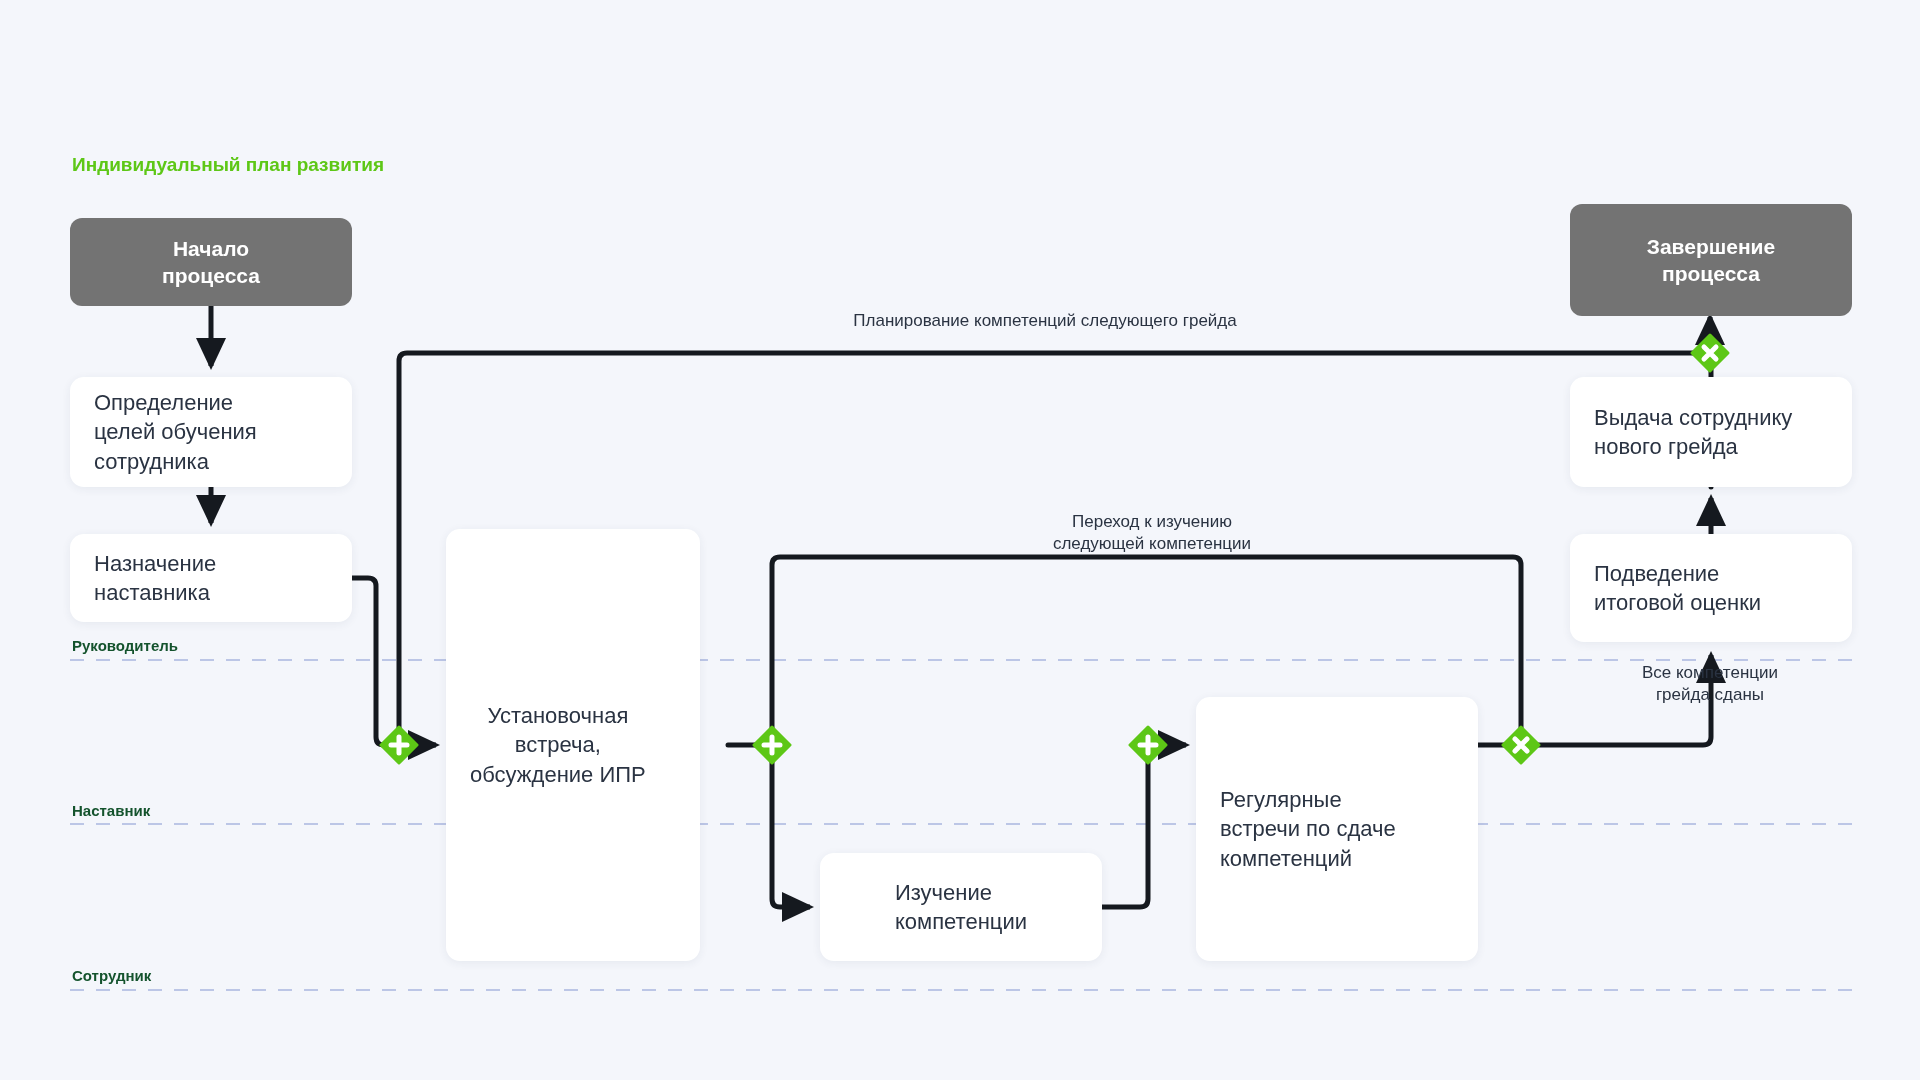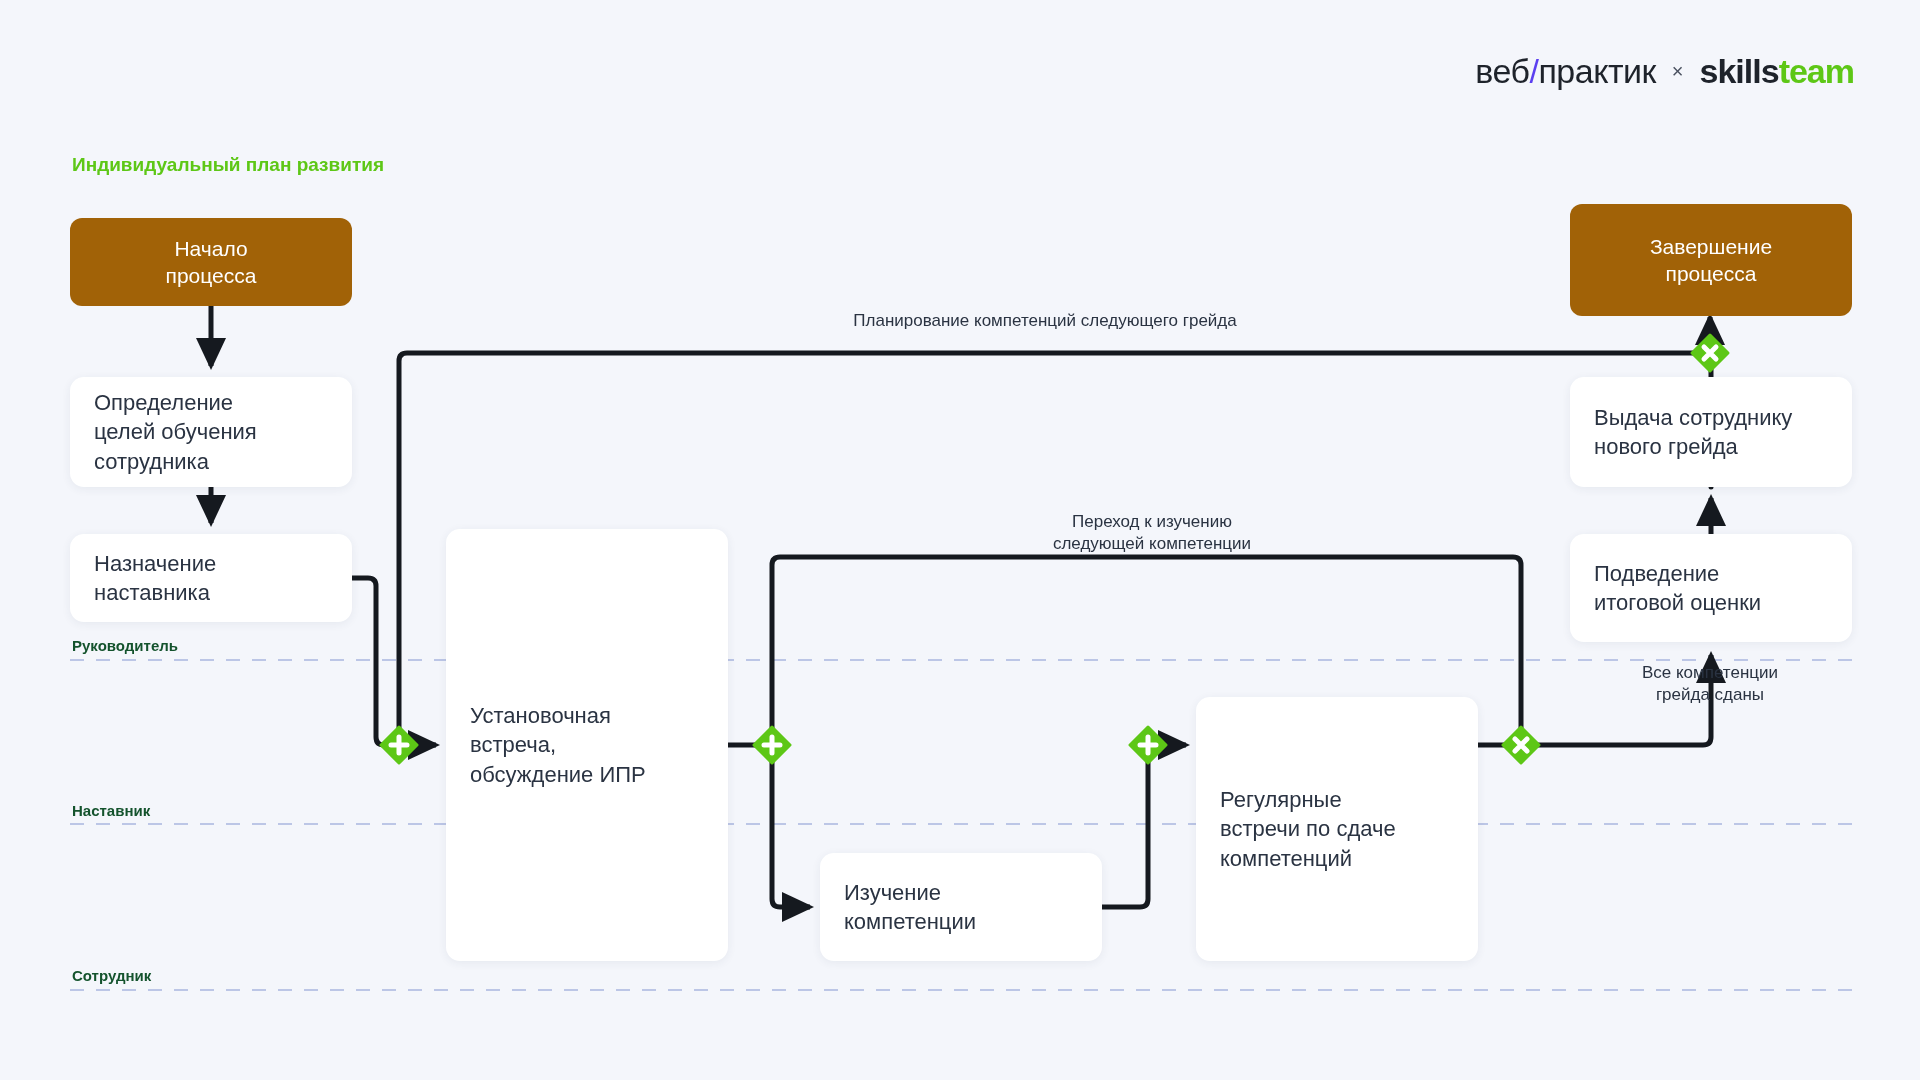--- a/index.html
+++ b/index.html
@@ -90,24 +90,24 @@
   }
   .node.white {
     background: #ffffff;
     box-shadow: 0 2px 10px rgba(40,52,90,0.07);
     color: #2a3342;
     font-size: 22px;
     line-height: 1.32;
     font-weight: 400;
   }
   .node.green {
-    background: #a16207;
+    background: #737373;
     color: #ffffff;
     font-size: 21px;
-    font-weight: normal;
+    font-weight: bold;
     line-height: 1.3;
     justify-content: center;
     text-align: center;
     border-radius: 12px;
   }
   .node .label { white-space: pre-line; }
 
   
   .lane-label {
     position: absolute;
@@ -124,25 +124,20 @@
     text-align: center;
     line-height: 1.3;
     white-space: pre-line;
   }
 </style>
 </head>
 <body>
 
 <div class="header">
   <div class="page-subtitle">Индивидуальный план развития</div>
-  <div class="brand">
-    <span class="brand-webpraktik"><span>веб</span><span class="slash">/</span><span>практик</span></span>
-    <span class="brand-x">×</span>
-    <span class="brand-skills"><span class="s1">skills</span><span class="s2">team</span></span>
-  </div>
 </div>
 
 <svg id="canvas" viewBox="0 0 1920 1080" xmlns="http://www.w3.org/2000/svg">
   <defs>
     <marker id="arrowhead" markerWidth="7" markerHeight="7" refX="5.6" refY="3" orient="auto">
       <path d="M0,0 L6.4,3 L0,6 z" fill="#15191f"></path>
     </marker>
   </defs>
   <g id="lane-dividers">
       <line x1="70" x2="1852" y1="660" y2="660" stroke="#bcc6e6" stroke-width="2" stroke-dasharray="14 12"></line>
@@ -212,26 +207,26 @@
     </div>
     <div class="node white" style="left: 70px; top: 377px; width: 282px; height: 110px;">
       <span class="label">Определение
 целей обучения
 сотрудника</span>
     </div>
     <div class="node white" style="left: 70px; top: 534px; width: 282px; height: 88px;">
       <span class="label">Назначение
 наставника</span>
     </div>
-    <div class="node white" style="left: 446px; top: 529px; width: 282px; height: 432px;">
+    <div class="node white" style="left: 446px; top: 529px; width: 254px; height: 432px; text-align: center;">
       <span class="label">Установочная
 встреча,
 обсуждение ИПР</span>
     </div>
-    <div class="node white" style="left: 820px; top: 853px; width: 282px; height: 108px;">
+    <div class="node white" style="left: 820px; top: 853px; width: 282px; height: 108px; justify-content: center;">
       <span class="label">Изучение
 компетенции</span>
     </div>
     <div class="node white" style="left: 1196px; top: 697px; width: 282px; height: 264px;">
       <span class="label">Регулярные
 встречи по сдаче
 компетенций</span>
     </div>
     <div class="node white" style="left: 1570px; top: 534px; width: 282px; height: 108px;">
       <span class="label">Подведение

